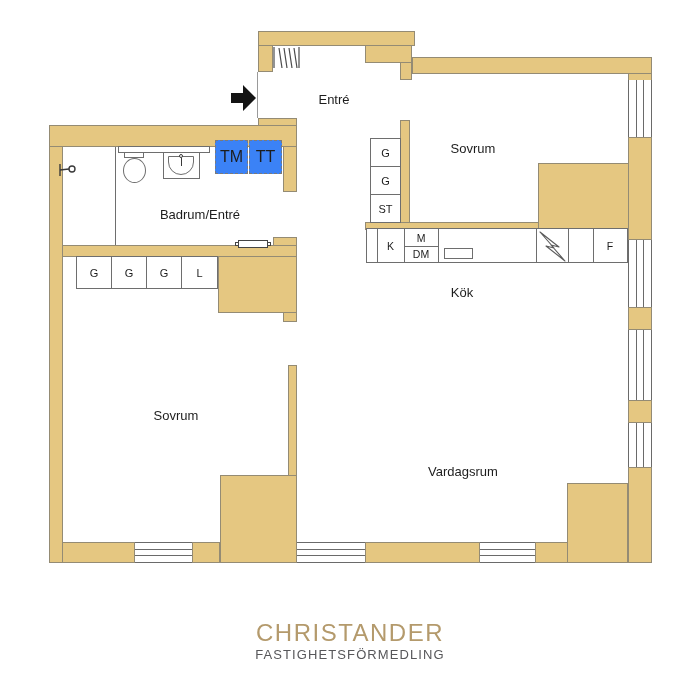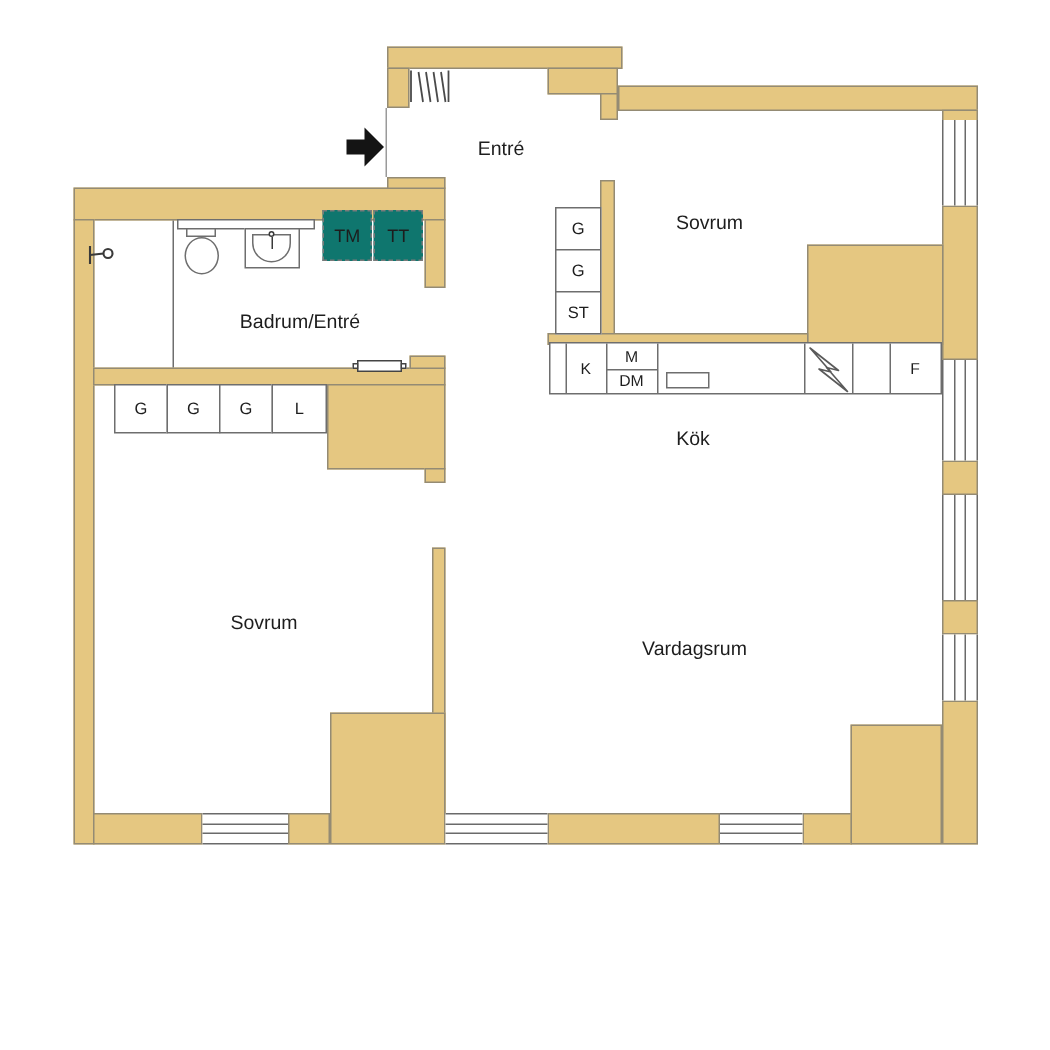--- a/index.html
+++ b/index.html
@@ -8,22 +8,22 @@
   .w{position:absolute;background:#e5c781;border:1px solid #948b74;box-sizing:border-box;}
   .win-h{position:absolute;background:#fff;border-top:1px solid #6a6a6a;border-bottom:1px solid #6a6a6a;box-sizing:border-box;}
   .win-h i{position:absolute;left:0;right:0;height:1px;background:#6a6a6a;}
   .win-h i:nth-child(1){top:32%;} .win-h i:nth-child(2){top:64%;}
   .win-v{position:absolute;background:#fff;border-left:1px solid #6a6a6a;border-right:1px solid #6a6a6a;box-sizing:border-box;}
   .win-v i{position:absolute;top:0;bottom:0;width:1px;background:#6a6a6a;}
   .win-v i:nth-child(1){left:32%;} .win-v i:nth-child(2){left:64%;}
   .room-label{position:absolute;transform:translate(-50%,-50%);font-size:13px;white-space:nowrap;}
   .cell{position:absolute;background:#fff;border:1px solid #6e6e6e;box-sizing:border-box;
         display:flex;align-items:center;justify-content:center;font-size:11px;}
-  .dash{position:absolute;background:#0f766e;border:1px dashed #7a7a7a;box-sizing:border-box;
-        display:flex;align-items:center;justify-content:center;font-size:12px;}
+  .dash{position:absolute;background:#3b82f6;border:1px dashed #7a7a7a;box-sizing:border-box;
+        display:flex;align-items:center;justify-content:center;font-size:16px;}
   .band{position:absolute;background:#fff;border:1px solid #6e6e6e;box-sizing:border-box;}
   .vdiv{position:absolute;top:0;bottom:0;width:1px;background:#6e6e6e;}
   .klabel{position:absolute;display:flex;align-items:center;justify-content:center;font-size:10.5px;}
   .fx{position:absolute;background:#fff;border:1px solid #6e6e6e;box-sizing:border-box;}
   .thinline{position:absolute;background:#9a9a9a;}
   .footer-text{position:absolute;left:0;right:0;text-align:center;}
   #disclaimer{top:596px;font-size:11px;font-weight:600;color:#141414;}
   #brand{top:620px;}
   #brand .bn{font-size:24px;letter-spacing:1.5px;color:#b49a6c;font-weight:400;line-height:1.1;}
   #brand .bs{font-size:13px;letter-spacing:1.1px;color:#57575a;font-weight:500;margin-top:1px;}
@@ -183,16 +183,20 @@
     <div class="klabel" style="left:226px;right:0;top:0;bottom:0">
         <span>F</span>
       </div>
   </div>
 
   <div class="room-label" style="left:334px;top:99px">Entré</div>
   <div class="room-label" style="left:473px;top:148px">Sovrum</div>
   <div class="room-label" style="left:200px;top:214px">Badrum/Entré</div>
   <div class="room-label" style="left:462px;top:292px">Kök</div>
   <div class="room-label" style="left:176px;top:415px">Sovrum</div>
-  <div class="room-label" style="left:463px;top:432px">Vardagsrum</div>
-
+  <div class="room-label" style="left:463px;top:471px">Vardagsrum</div>
+
+  <div class="footer-text" id="brand">
+    <div class="bn">CHRISTANDER</div>
+    <div class="bs">FASTIGHETSFÖRMEDLING</div>
+  </div>
 
 </div>
 
 </body></html>

